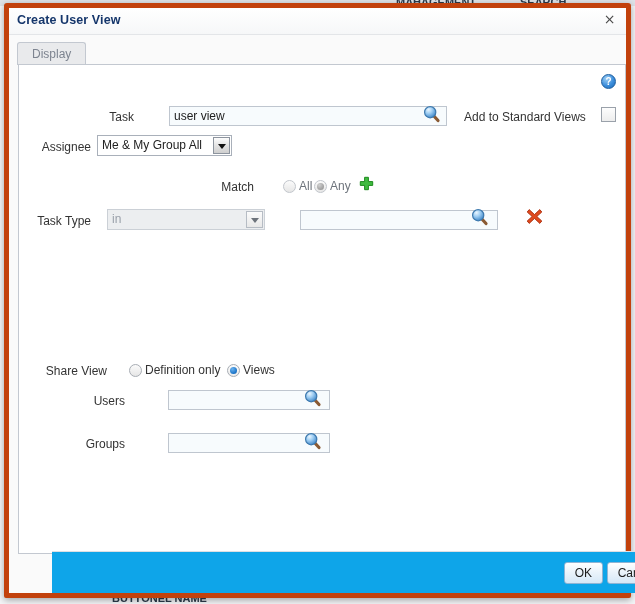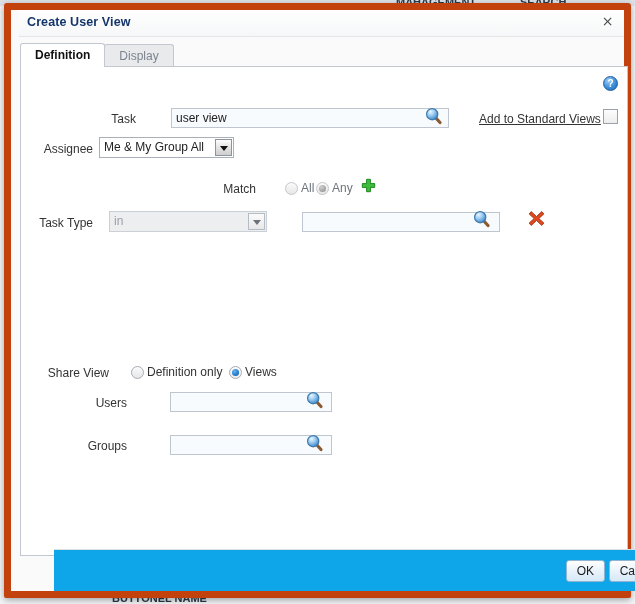--- a/index.html
+++ b/index.html
@@ -44,25 +44,24 @@
   .bg-text-c { left: 112px; top: 592px; height: 14px; }
 
   
   .dialog {
     position: absolute;
     left: 4px;
     top: 3px;
     width: 627px;
     height: 595px;
     background: #fafafa;
-    border: 7px solid #c2410c;
+    border: 5px solid #c2410c;
     border-radius: 3px 3px 2px 2px;
     box-shadow: 0 2px 7px rgba(0,0,0,0.35);
     box-sizing: border-box;
-    padding-left: 8px;
   }
 
   .dialog-titlebar {
     position: relative;
     height: 26px;
     background: linear-gradient(to bottom, #ffffff 0%, #f6f7f8 100%);
     border-bottom: 1px solid #e3e5e8;
   }
   .dialog-title {
     position: absolute;
@@ -344,23 +343,20 @@
 </div>
 
 <div class="dialog">
 
   <div class="dialog-titlebar">
     <div class="dialog-title">Create User View</div>
     <div class="close-icon">×</div>
   </div>
 
   <div class="tabs-row">
-    <div class="tab active">
-      <span>Definition</span>
-    </div>
     <div class="tab inactive">
       <span>Display</span>
     </div>
   </div>
 
   <div class="panel">
 
     <div class="help-icon">?</div>
 
     <div class="field-label" style="left:30px; top:45px; width:85px;">Task</div>
@@ -371,21 +367,21 @@
           <radialGradient id="mg1" cx="35%" cy="28%" r="75%">
             <stop offset="0%" stop-color="#eaf6ff"></stop>
             <stop offset="45%" stop-color="#9ecdf2"></stop>
             <stop offset="100%" stop-color="#3f87c9"></stop>
           </radialGradient>
         </defs>
         <line x1="9.5" y1="9.5" x2="15" y2="15.5" stroke="#8a5a33" stroke-width="3.2" stroke-linecap="round"></line>
         <circle cx="7.2" cy="7.2" r="5.6" fill="url(#mg1)" stroke="#3c78ad" stroke-width="1.2"></circle>
       </svg>
     </span>
-    <div class="plain-text" style="left:458px; top:45px;text-decoration:underline;">Add to Standard Views</div>
+    <div class="plain-text" style="left:445px; top:45px;">Add to Standard Views</div>
     <div class="checkbox" style="left:582px; top:42px;"></div>
 
     <div class="field-label" style="left:10px; top:75px; width:62px;">Assignee</div>
     <div class="dd" style="left:78px; top:70px; width:135px;text-align:center;">
       <span class="dd-text">Me &amp; My Group All</span>
       <span class="dd-arrow"></span>
     </div>
 
     <div class="field-label" style="left:150px; top:115px; width:85px;">Match</div>
     <div class="radio dim" style="left:264px; top:115px;"></div>

